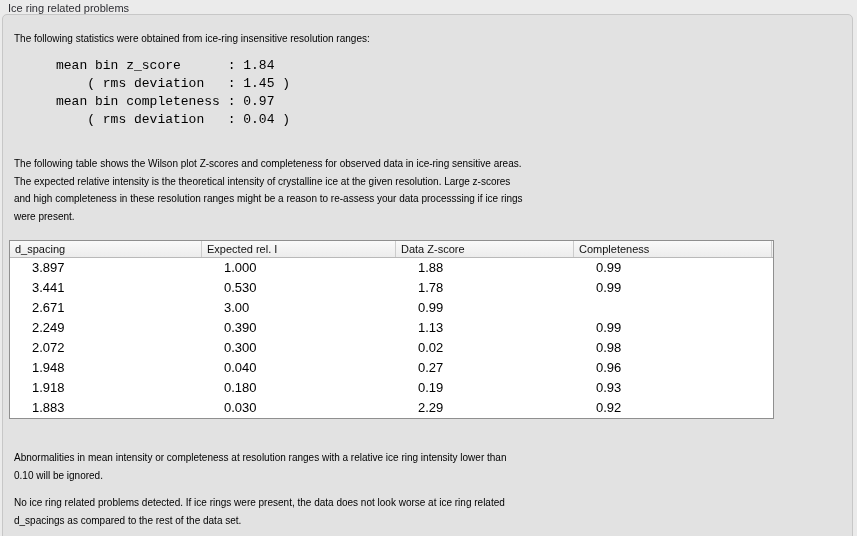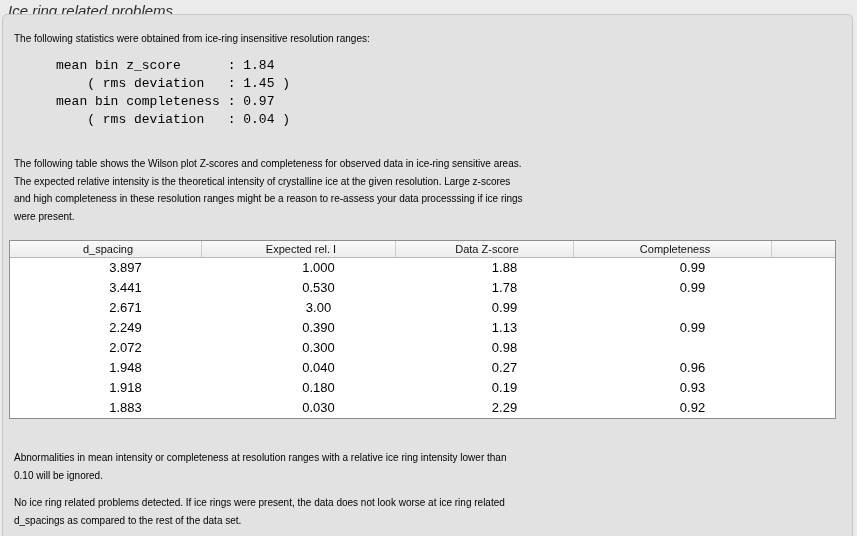--- a/index.html
+++ b/index.html
@@ -10,23 +10,22 @@
     width: 857px;
     height: 536px;
     background: #ebebeb;
     overflow: hidden;
   }
 
   .group-label {
     position: absolute;
     left: 8px;
     top: 2px;
-    font-size: 15px;
+    font-size: 11px;
     color: #2e2e33;
-    font-style: italic;
   }
 
   .group-box {
     position: absolute;
     left: 2px;
     top: 14px;
     width: 851px;
     height: 540px; 
     background: #e2e2e2;
     border: 1px solid #c7c7c7;
@@ -50,25 +49,24 @@
     font-size: 13px;
     line-height: 18px;
     color: #000;
     white-space: pre;
   }
 
   .data-table {
     position: absolute;
     left: 6px;
     top: 225px;
-    width: 827px;
+    width: 765px;
     background: #ffffff;
     border: 1px solid #8f8f8f;
     box-sizing: border-box;
-    text-align: center;
   }
 
   .thead {
     display: grid;
     grid-template-columns: 192px 194px 178px 198px auto;
     background: linear-gradient(#fafafa, #ececec);
     border-bottom: 1px solid #b9b9b9;
     height: 16px;
   }
 
@@ -86,21 +84,21 @@
   .trow {
     display: grid;
     grid-template-columns: 192px 194px 178px 198px auto;
     height: 20px;
   }
 
   .td {
     font-size: 13px;
     line-height: 20px;
     color: #000;
-    padding-left: 39px;
+    padding-left: 22px;
     white-space: nowrap;
   }
 </style>
 </head>
 <body>
 
 <div class="screen">
 
   <div class="group-label">Ice ring related problems</div>
 
@@ -146,20 +144,21 @@
           </div>
           <div class="trow">
             <div class="td">2.249</div>
             <div class="td">0.390</div>
             <div class="td">1.13</div>
             <div class="td">0.99</div>
           </div>
           <div class="trow">
             <div class="td">2.072</div>
             <div class="td">0.300</div>
+            <div class="td">0.02</div>
             <div class="td">0.98</div>
           </div>
           <div class="trow">
             <div class="td">1.948</div>
             <div class="td">0.040</div>
             <div class="td">0.27</div>
             <div class="td">0.96</div>
           </div>
           <div class="trow">
             <div class="td">1.918</div>

